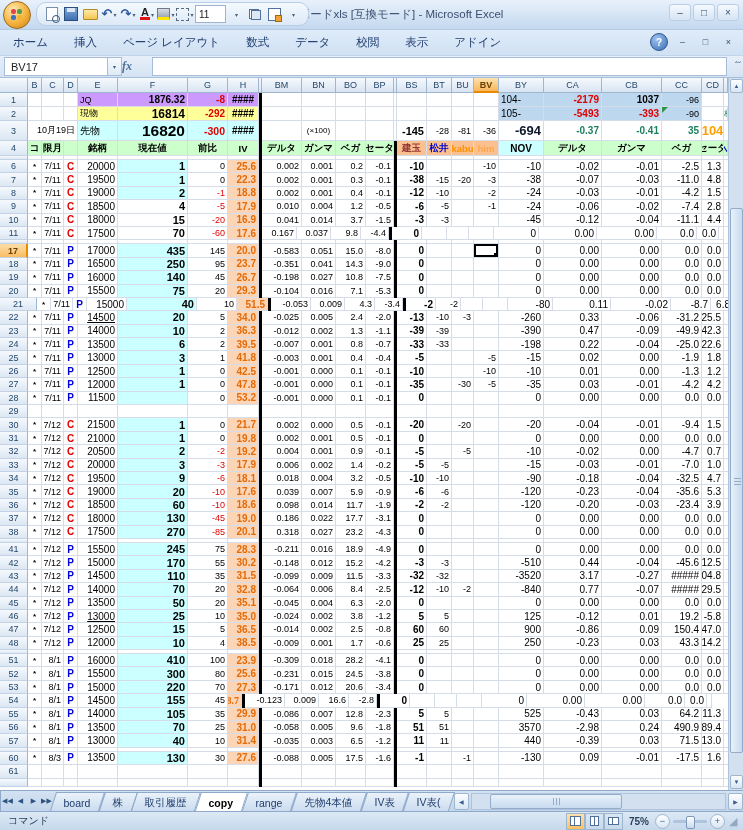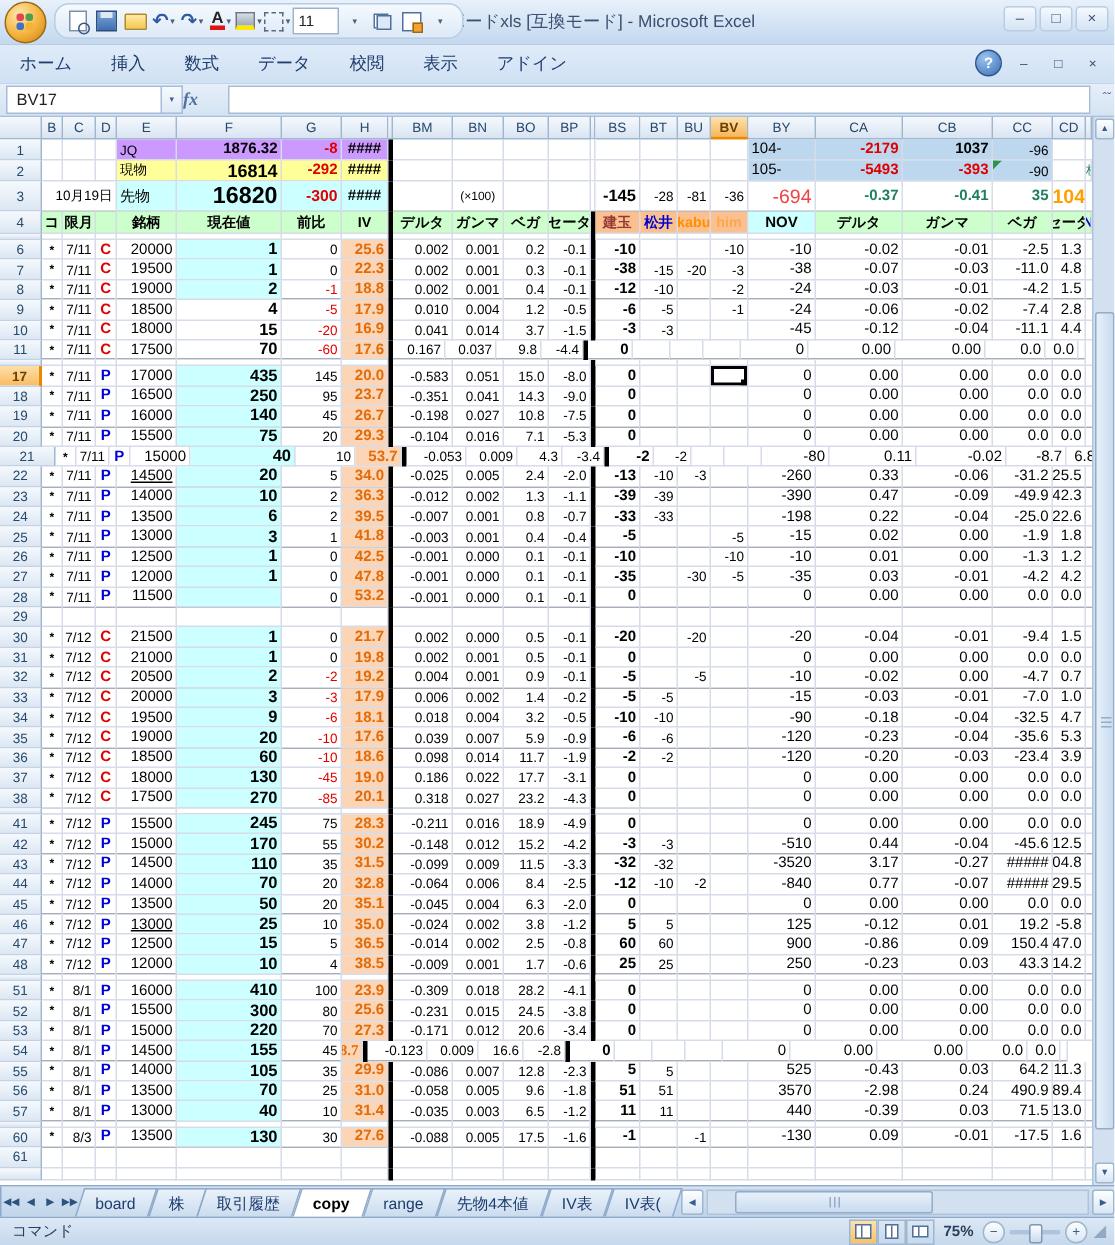--- a/index.html
+++ b/index.html
@@ -74,21 +74,21 @@
   .chsel{background:linear-gradient(#FDE2AE,#F8B75C);border-bottom:2px solid #E78A00;color:#6B3F00;font-weight:bold;}
   .c{box-sizing:border-box;border-right:1px solid #D6DCE8;border-bottom:1px solid #D6DCE8;
     font-size:10px;color:#000;display:flex;align-items:center;justify-content:flex-end;
     padding:0 2px;overflow:hidden;white-space:nowrap;flex:none;}
   .ctr{justify-content:center;padding:0;}
   .lft{justify-content:flex-start;}
   .sm{font-size:9px;} .xs{font-size:8px;}
   .b{font-weight:bold;}
   .neg{color:#E00000;}
   .red{color:#E00000;font-weight:bold;}
-  .blue{color:#ef4444;font-weight:normal;}
+  .blue{color:#0f172a;font-weight:bold;}
   .teal{color:#1F8060;font-weight:bold;}
   .cyanbg{background:#CCFFFF;}
   .ivc{background:#FBD5B5;color:#E26B0A;font-weight:bold;}
   .sp{background:#000;border:none;flex:none;}
   .spw{background:#fff;border-right:1px solid #D6DCE8;border-bottom:1px solid #D6DCE8;flex:none;box-sizing:border-box;}
   .thick{border-bottom:1.6px solid #000 !important;}
   .hiddenrow .c{background:#fff;}
   .selcell{box-shadow:inset 0 0 0 2px #000;position:relative;}
   .selcell:after{content:"";position:absolute;right:0;bottom:0;width:4px;height:4px;background:#000;}
   .hgreen{background:#CCFFCC;font-weight:bold;font-size:9.5px;}
@@ -207,20 +207,21 @@
 </div>
 <div id="title-ctl" class="abs wctl">
   <span class="wbtn">–</span>
   <span class="wbtn">□</span>
   <span class="wbtn">×</span>
 </div>
 
 <div id="ribbon" class="abs">
     <span class="rtab">ホーム</span>
     <span class="rtab">挿入</span>
+    <span class="rtab">ページ レイアウト</span>
     <span class="rtab">数式</span>
     <span class="rtab">データ</span>
     <span class="rtab">校閲</span>
     <span class="rtab">表示</span>
     <span class="rtab">アドイン</span>
   </div>
 <div id="ribbon-right" class="abs">
   <span id="help-btn">?</span>
   <span class="wbtn2">–</span>
   <span class="wbtn2">□</span>
@@ -710,21 +711,21 @@
     </div>
     <div class="r" style="height: 13.4px;">
       <div class="rh" style="width: 37px; height: 13.4px;">21</div>
       <div class="rw">
         <div class="c ctr xs b" style="width: 14px; height: 13.4px;">*</div>
         <div class="c sm" style="width: 22px; height: 13.4px;">7/11</div>
         <div class="c ctr b" style="width: 14px; height: 13.4px; color: rgb(0, 0, 216);">P</div>
         <div class="c" style="width: 40px; height: 13.4px;">15000</div>
         <div class="c b cyanbg" style="width: 70px; height: 13.4px; font-size: 11px;">40</div>
         <div class="c sm" style="width: 40px; height: 13.4px;">10</div>
-        <div class="c ivc" style="width: 31px; height: 13.4px;">53.7</div>
+        <div class="c ivc" style="width: 31px; height: 13.4px;">51.5</div>
         <div class="sp" style="width: 3px; height: 13.4px;"></div>
         <div class="c sm" style="width: 40px; height: 13.4px;">-0.053</div>
         <div class="c sm" style="width: 34px; height: 13.4px;">0.009</div>
         <div class="c sm" style="width: 30px; height: 13.4px;">4.3</div>
         <div class="c sm" style="width: 28px; height: 13.4px;">-3.4</div>
         <div class="sp" style="width: 3px; height: 13.4px;"></div>
         <div class="c b" style="width: 30px; height: 13.4px;">-2</div>
         <div class="c sm" style="width: 25px; height: 13.4px;">-2</div>
         <div class="c sm" style="width: 22px; height: 13.4px;"></div>
         <div class="c sm" style="width: 25px; height: 13.4px;"></div>

